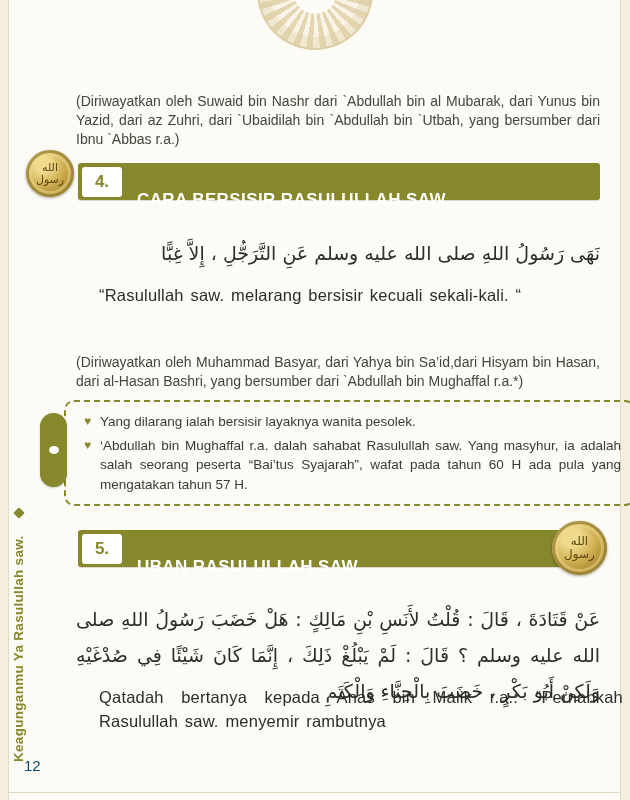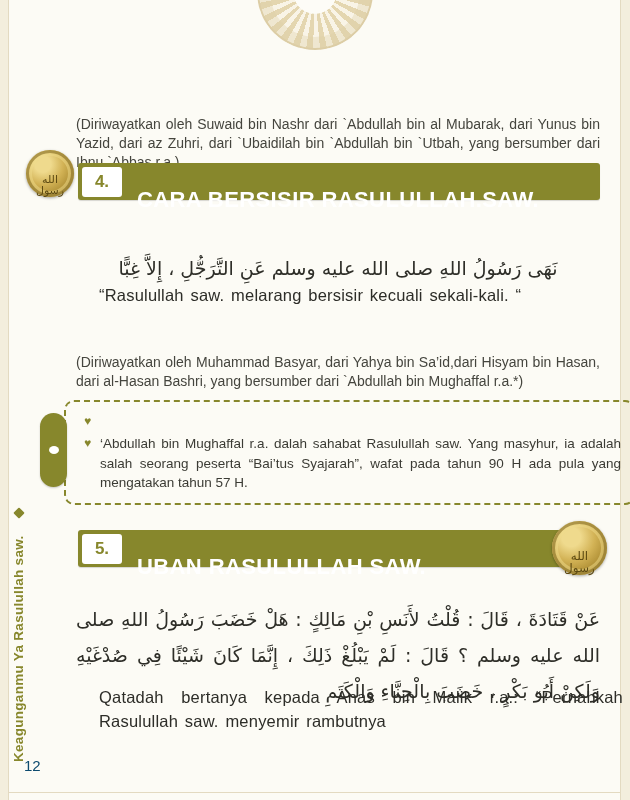--- a/index.html
+++ b/index.html
@@ -16,43 +16,43 @@
 
   .ornament{position:absolute;top:-66px;left:50%;transform:translateX(-50%);
     width:116px;height:116px;border-radius:50%;
     background:
       radial-gradient(circle,#fdfcf7 0 26%,rgba(0,0,0,0) 27%),
       repeating-conic-gradient(#e4d6b0 0deg 7deg,#f9f4e7 7deg 14deg);
     box-shadow:inset 0 0 0 2px #dccda5, inset 0 0 0 13px rgba(220,205,165,.35);}
 
   .para{position:absolute;left:76px;width:524px;text-align:justify;}
   .attrib{font-size:14px;line-height:1.35;color:#45453e;}
-  #intro-attrib{top:101px;}
+  #intro-attrib{top:78px;}
   #attrib4{top:333px;margin-top:20px;}
 
   .banner{position:absolute;left:78px;width:522px;height:37px;background:#87872c;
           border-radius:3px;display:flex;align-items:center;box-shadow:0 1px 1px rgba(0,0,0,.15);}
   #banner4{top:163px;}
   #banner5{top:530px;width:516px;}
   .num-box{width:40px;height:30px;background:#ffffff;border-radius:3px;margin-left:4px;
            display:flex;align-items:center;justify-content:center;
            color:#87872c;font-weight:bold;font-size:17px;flex:0 0 auto;}
-  .banner-title{color:#ffffff;font-weight:bold;font-size:22px;margin-left:15px;letter-spacing:.4px;white-space:nowrap;margin-top:36px;}
+  .banner-title{color:#ffffff;font-weight:bold;font-size:17px;margin-left:15px;letter-spacing:.4px;white-space:nowrap;margin-top:36px;}
 
   .seal{position:absolute;border-radius:50%;
     background:radial-gradient(circle at 35% 30%,#efda8d 0 18%,#d2b255 45%,#a3832a 78%,#7c6218 100%);
     box-shadow:inset 0 0 0 3px rgba(122,96,24,.55), inset 0 0 0 6px rgba(240,220,140,.5), 0 1px 3px rgba(0,0,0,.35);
-    display:flex;flex-direction:column;align-items:center;justify-content:flex-end;
+    display:flex;flex-direction:column;align-items:center;justify-content:center;
     font-family:"DejaVu Sans",sans-serif;color:#5d4a12;line-height:1.05;}
   #seal4{left:26px;top:150px;width:48px;height:47px;font-size:11px;}
   #seal5{left:552px;top:521px;width:55px;height:54px;font-size:12px;}
 
   .arabic{position:absolute;left:76px;width:524px;direction:rtl;
           font-family:"DejaVu Sans",sans-serif;color:#2e2e28;}
-  #arabic4{top:233px;text-align:center;font-size:19px;line-height:1.7;}
+  #arabic4{top:218px;text-align:right;font-size:19px;line-height:1.7;}
   #arabic5{top:582px;text-align:justify;font-size:19px;line-height:1.9;}
 
   .trans{position:absolute;left:76px;width:524px;font-size:16.5px;color:#2d2d28;
          line-height:1.5;text-align:justify;letter-spacing:.2px;word-spacing:2px;margin-left:23px;}
   #trans4{top:266px;}
   #trans5{top:668px;}
 
   .note-box{position:absolute;left:64px;top:400px;width:537px;
             border:2px dashed #87872c;border-radius:10px;padding:10px 12px 10px 18px;}
   .note-item{display:flex;align-items:flex-start;margin-bottom:4px;}
@@ -97,24 +97,25 @@
 
   <p class="arabic" id="arabic4">نَهَى رَسُولُ اللهِ صلى الله عليه وسلم عَنِ التَّرَجُّلِ ، إِلاَّ غِبًّا</p>
 
   <p class="trans" id="trans4">“Rasulullah saw. melarang bersisir kecuali sekali-kali. “</p>
 
   <p class="para attrib" id="attrib4">(Diriwayatkan oleh Muhammad Basyar, dari Yahya bin Sa’id,dari Hisyam bin Hasan, dari al-Hasan Bashri, yang bersumber dari `Abdullah bin Mughaffal r.a.*)</p>
 
   <div class="note-box">
     <div class="note-item">
       <span class="note-marker">♥</span>
+      <span class="note-text">Yang dilarang ialah bersisir layaknya wanita pesolek.</span>
     </div>
     <div class="note-item">
       <span class="note-marker">♥</span>
-      <span class="note-text">‘Abdullah bin Mughaffal r.a. dalah sahabat Rasulullah saw. Yang masyhur, ia adalah salah seorang peserta “Bai’tus Syajarah”, wafat pada tahun 90 H ada pula yang mengatakan tahun 57 H.</span>
+      <span class="note-text">‘Abdullah bin Mughaffal r.a. dalah sahabat Rasulullah saw. Yang masyhur, ia adalah salah seorang peserta “Bai’tus Syajarah”, wafat pada tahun 60 H ada pula yang mengatakan tahun 57 H.</span>
     </div>
   </div>
   <div class="note-tab">
     <span class="note-dot"></span>
   </div>
 
   <div class="banner" id="banner5">
     <div class="num-box">5.</div>
     <div class="banner-title">UBAN RASULULLAH SAW.</div>
   </div>

